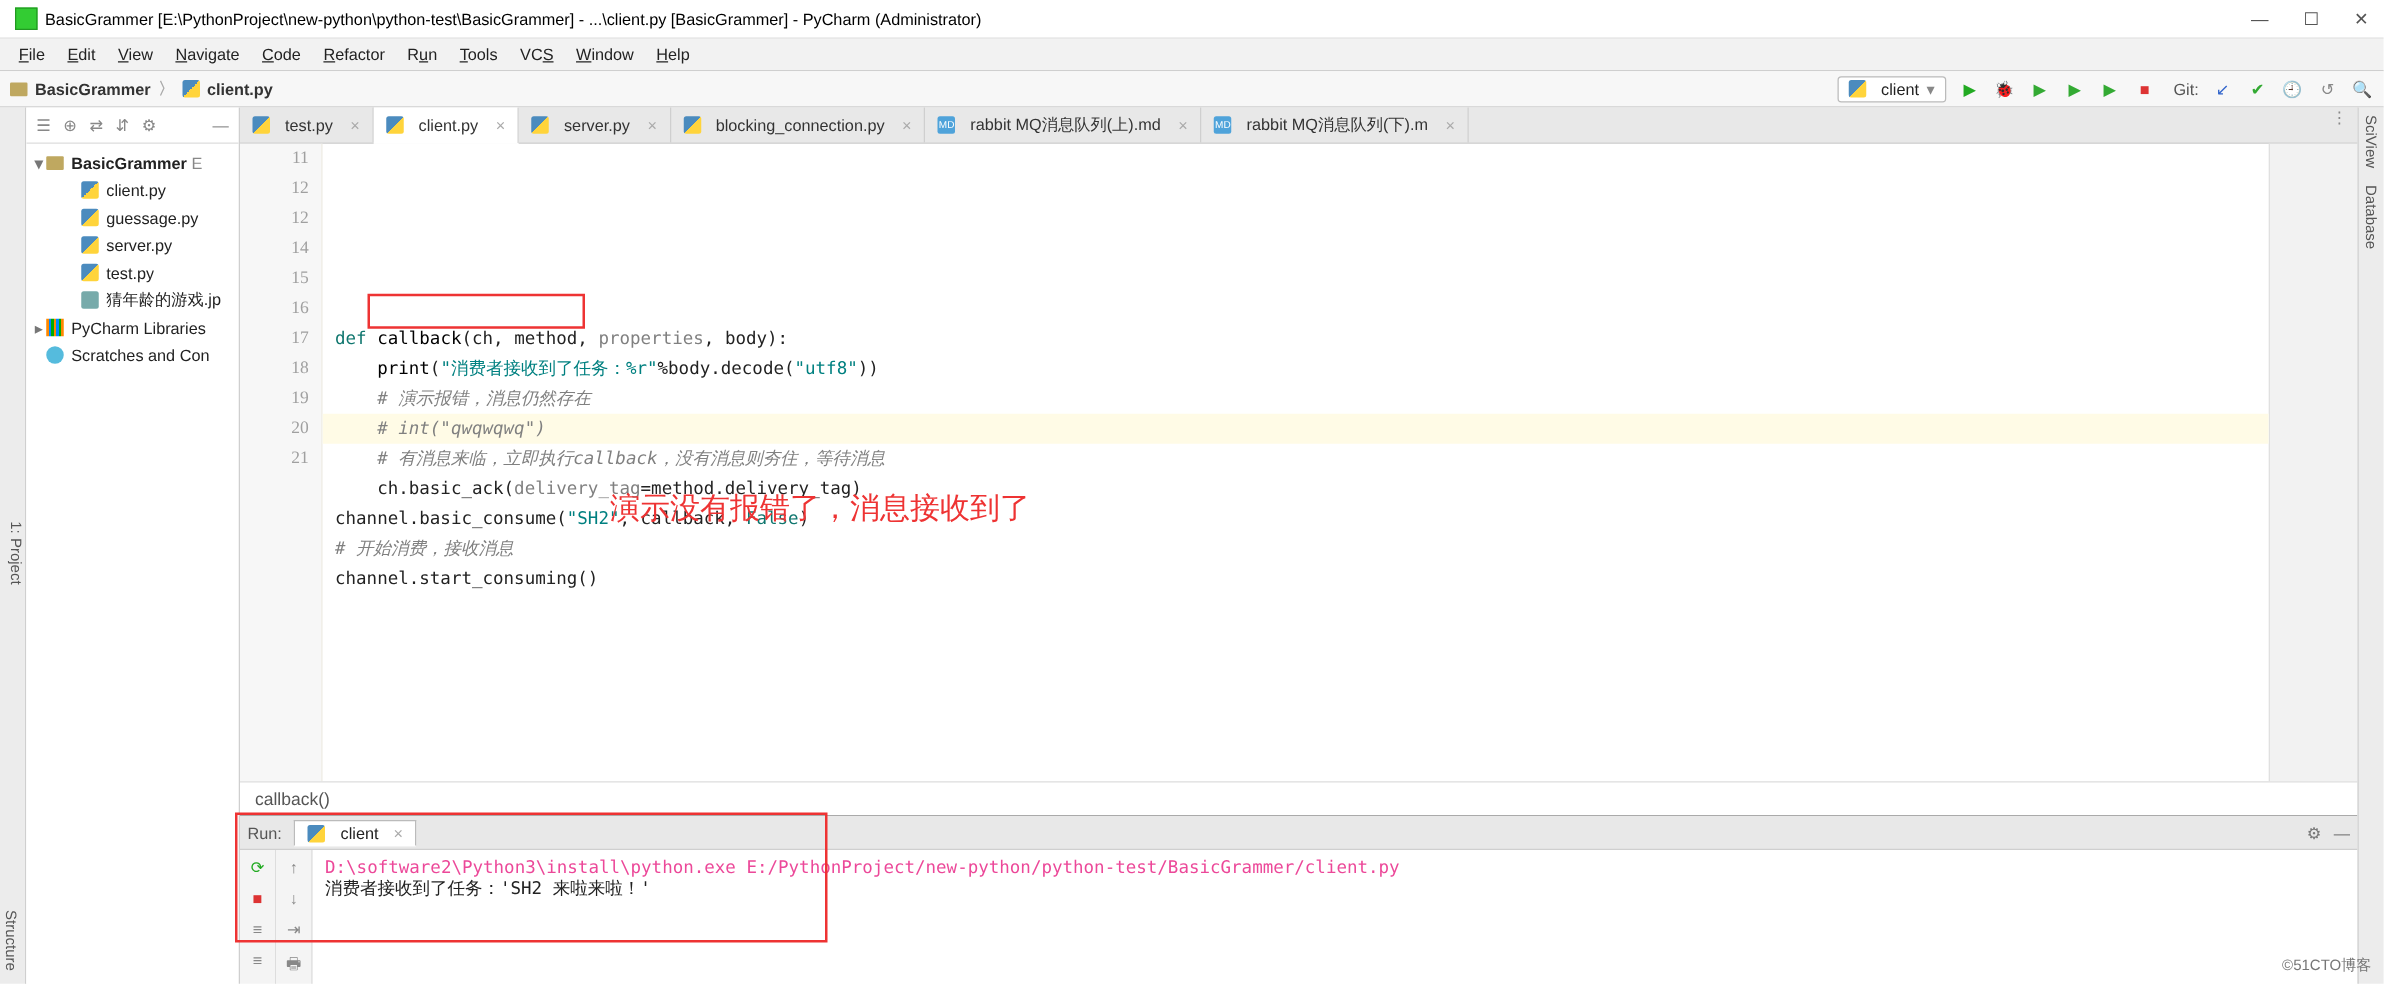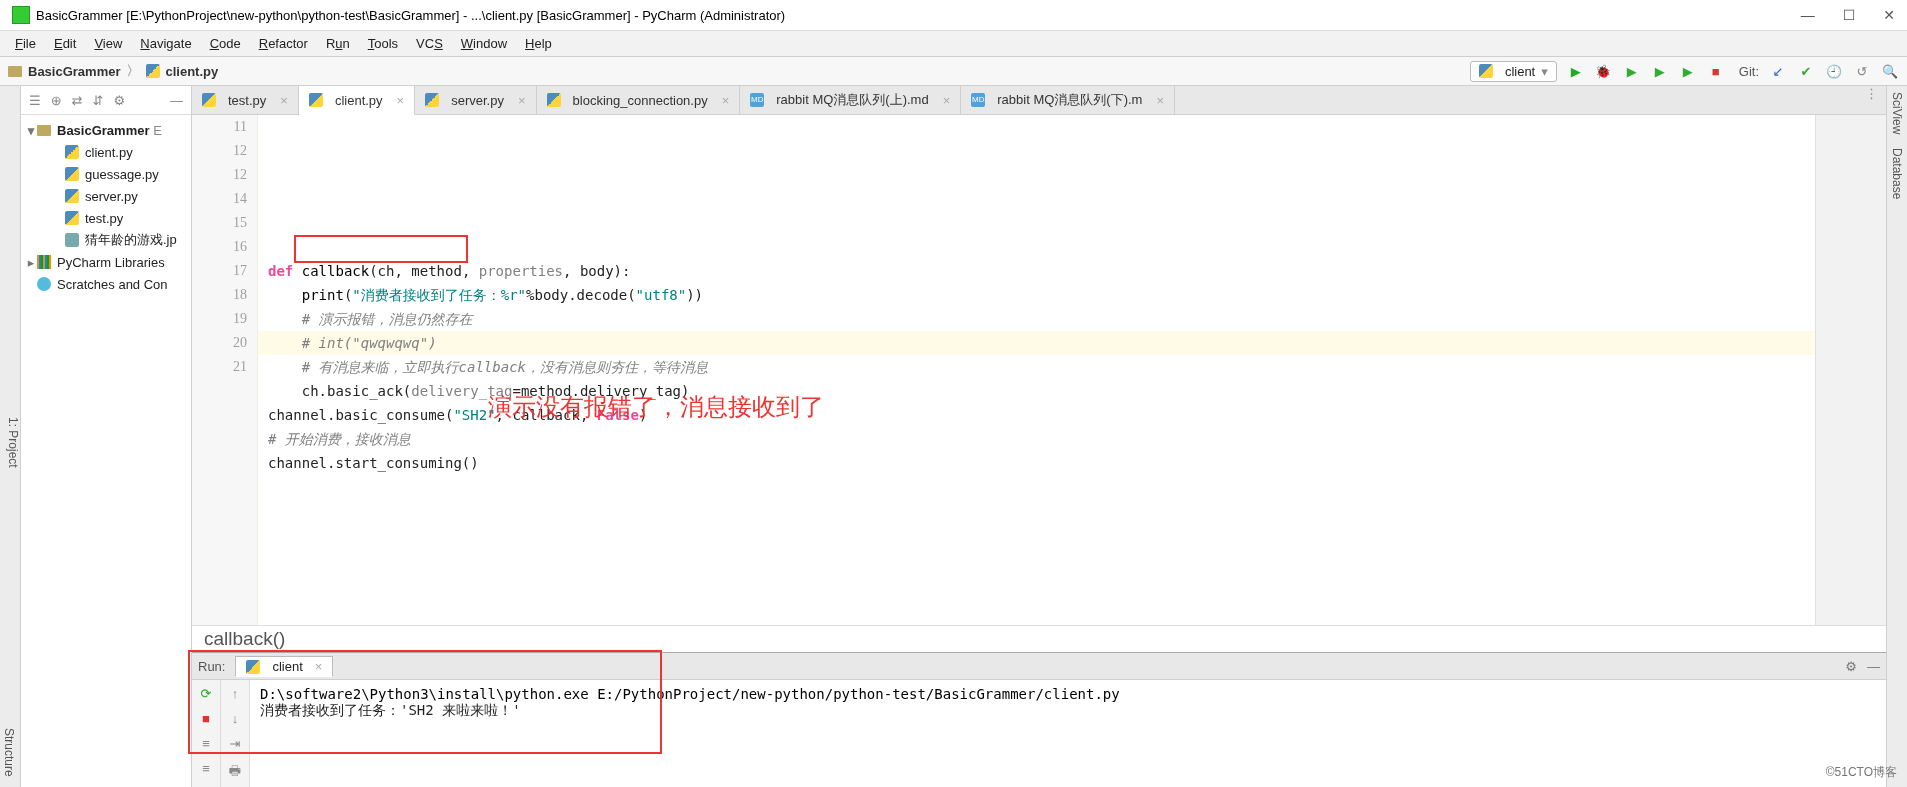--- a/index.html
+++ b/index.html
@@ -35,40 +35,40 @@
 .editor-col{flex:1;display:flex;flex-direction:column;min-width:0}
 .tabs{height:28px;display:flex;align-items:stretch;background:#e8e8e8;border-bottom:1px solid #cfcfcf}
 .tab{display:flex;align-items:center;padding:0 10px;border-right:1px solid #cfcfcf;gap:6px;font-size:13px;color:#333;cursor:pointer}
 .tab.active{background:#fff;border-bottom:1px solid #fff;margin-bottom:-1px}
 .tab .close{color:#aaa;margin-left:8px}
 .editor-wrap{flex:1;display:flex;min-height:0}
 .gutter{width:55px;background:#f7f7f7;color:#a0a0a0;text-align:right;padding:0 10px 0 0;font-family:Liberation Serif, serif;font-size:14px;line-height:24px;border-right:1px solid #f0ede5}
 .code{flex:1;font-family:Consolas,monospace;font-size:14px;line-height:24px;white-space:pre;position:relative;overflow:hidden}
 .codeline{height:24px;padding-left:10px}
 .hl{background:#fffbe6}
-.kw{color:#ec4899;font-weight:bold}
+.kw{color:#0f766e;font-weight:normal}
 .fn{color:#000}
 .param{color:#808080}
 .str{color:#008080}
 .cm{color:#808080;font-style:italic}
 .red-box{position:absolute;border:2px solid #e33;pointer-events:none}
 .annotation-text{position:absolute;color:#e33;font-size:24px;font-weight:normal;font-family:"Microsoft YaHei",sans-serif}
 .minimap{width:70px;background:#f2f2f2;border-left:1px solid #e0e0e0}
-.breadcrumb-bar{height:26px;border-top:1px solid #ddd;display:flex;align-items:center;padding:0 12px;font-size:19px;color:#555}
+.breadcrumb-bar{height:26px;border-top:1px solid #ddd;display:flex;align-items:center;padding:0 12px;font-size:14px;color:#555}
 .vstrip-r{width:20px;background:#ececec;border-left:1px solid #cfcfcf;display:flex;flex-direction:column;align-items:center;padding-top:6px;gap:14px}
 .vstrip-r span{writing-mode:vertical-rl;font-size:12px;color:#555}
 .run-panel{border-top:1px solid #aaa;background:#fff;display:flex;flex-direction:column}
 .run-header{height:26px;display:flex;align-items:center;background:#e8e8e8;border-bottom:1px solid #cfcfcf;padding:0 6px}
 .run-tab{background:#fff;border:1px solid #bbb;border-bottom:1px solid #fff;padding:2px 10px;display:flex;align-items:center;gap:6px;margin-bottom:-1px}
 .run-header .right{margin-left:auto;display:flex;gap:10px;color:#777}
 .run-body{display:flex;min-height:110px}
 .run-side{width:28px;background:#f4f4f4;border-right:1px solid #ddd;display:flex;flex-direction:column;align-items:center;padding-top:6px;gap:10px}
 .run-side2{width:28px;background:#f4f4f4;border-right:1px solid #ddd;display:flex;flex-direction:column;align-items:center;padding-top:6px;gap:10px}
 .console{flex:1;font-family:Consolas,monospace;font-size:14px;padding:6px 10px;position:relative}
-.console .path{color:#000000}
+.console .path{color:#ec4899}
 .bug{color:#3a3}
 .red-sq{color:#d33}
 .play{color:#2a2}
 .watermark{position:fixed;right:10px;bottom:6px;font-size:12px;color:#777}
 </style>
 </head>
 <body>
 
 <div class="titlebar">
   <div class="icon"></div>

